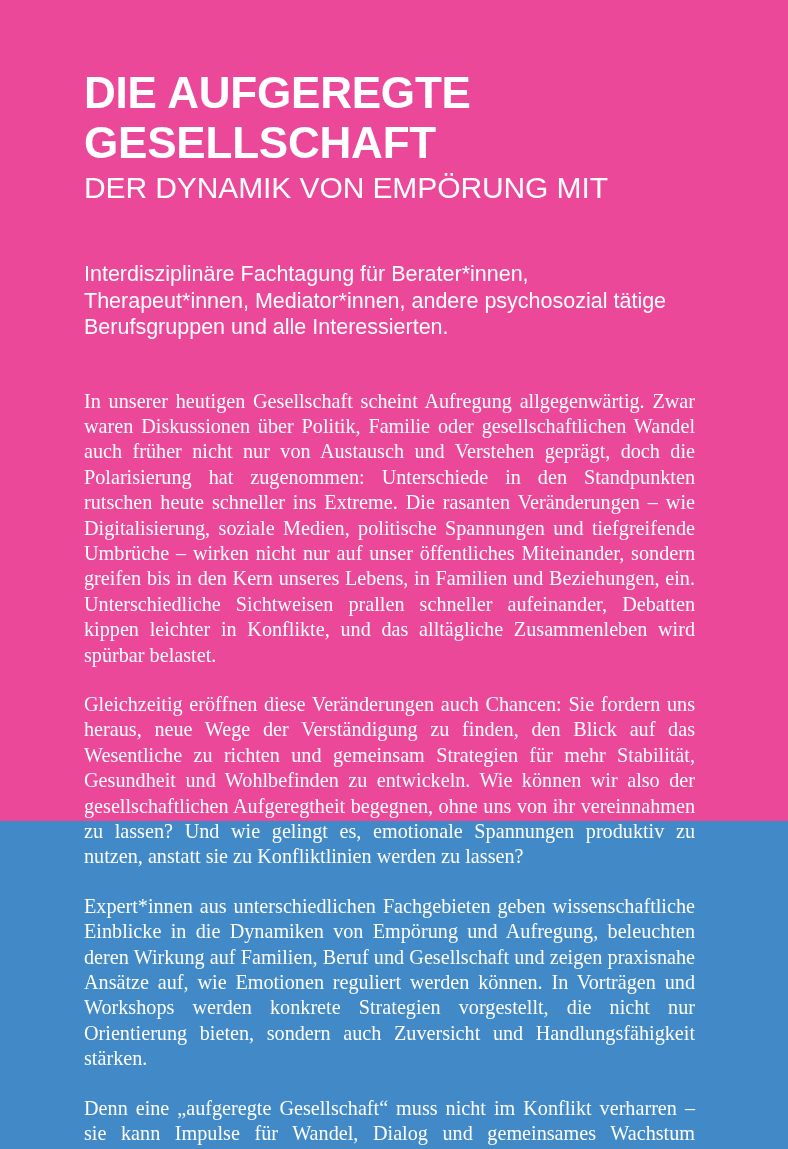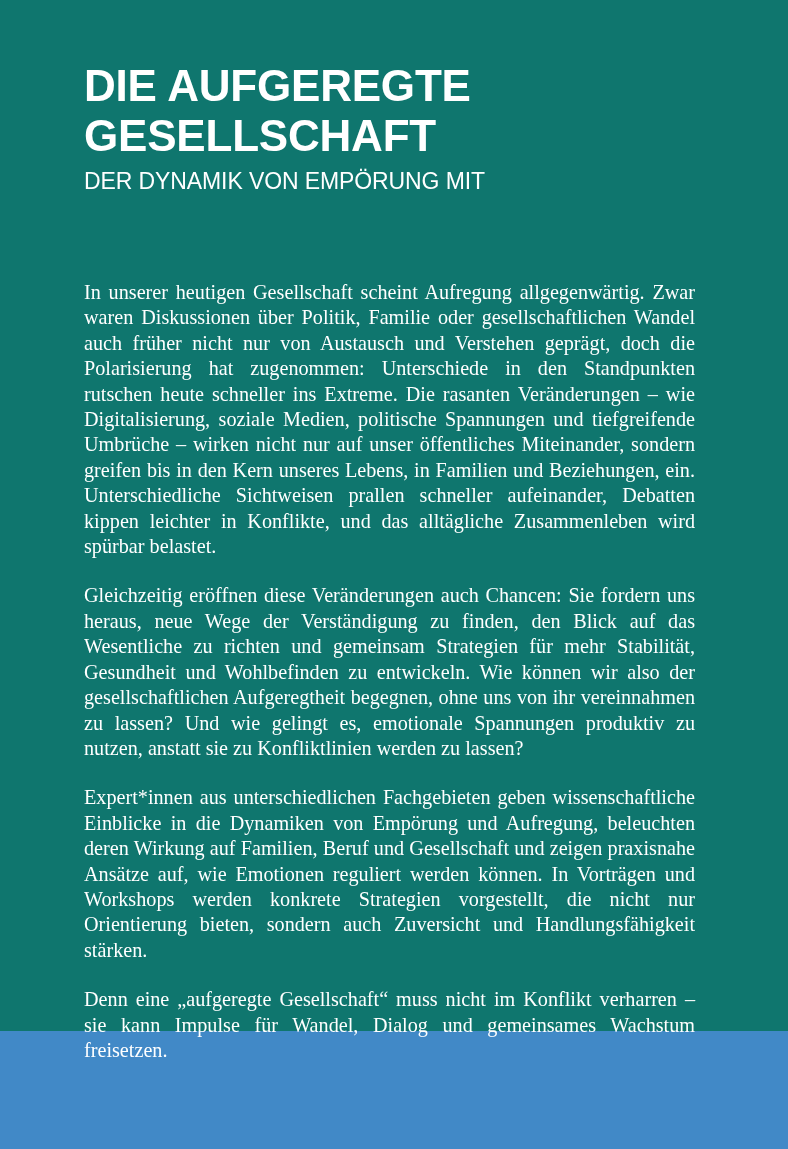--- a/index.html
+++ b/index.html
@@ -12,24 +12,24 @@
     height: 1149px;
     overflow: hidden;
     background: #4189c7;
     font-family: "Liberation Sans", sans-serif;
     -webkit-font-smoothing: antialiased;
   }
 
   .poster {
     position: relative;
     width: 788px;
-    height: 1031px;
-    background: #0f766e;
+    height: 821px;
+    background: #ec4899;
     box-sizing: border-box;
-    padding: 9px 78px 0 84px;
+    padding: 16px 78px 0 84px;
   }
 
   
   .title-block {
     padding-top: 52px;
   }
 
   .headline {
     margin: 0;
     font-family: "Liberation Sans", sans-serif;
@@ -39,21 +39,21 @@
     letter-spacing: -0.2px;
     color: #ffffff;
     text-transform: uppercase;
   }
 
   .subhead {
     margin: 0;
     padding-top: 3px;
     font-family: "Liberation Sans", sans-serif;
     font-weight: 400;
-    font-size: 23px;
+    font-size: 30px;
     line-height: 34px;
     letter-spacing: -0.1px;
     color: #ffffff;
     text-transform: uppercase;
   }
 
   
   .lead {
     margin: 0;
     padding-top: 22px;
@@ -88,20 +88,21 @@
   }
 </style>
 </head>
 <body>
 
 <div class="poster">
 
   <div class="title-block">
     <h1 class="headline"><span>DIE AUFGEREGTE</span><br><span>GESELLSCHAFT</span></h1>
     <h2 class="subhead"><span>DER DYNAMIK VON EMPÖRUNG MIT</span><br><br></h2>
+    <p class="lead">Interdisziplinäre Fachtagung für Berater*innen, Therapeut*innen, Mediator*innen, andere psychosozial tätige Berufsgruppen und alle Interessierten.</p>
   </div>
 
   <div class="body-copy">
     <p>In unserer heutigen Gesellschaft scheint Aufregung allgegenwärtig. Zwar waren Diskussionen über Politik, Familie oder gesellschaftlichen Wandel auch früher nicht nur von Austausch und Verstehen geprägt, doch die Polarisierung hat zugenommen: Unterschiede in den Standpunkten rutschen heute schneller ins Extreme. Die rasanten Veränderungen – wie Digitalisierung, soziale Medien, politische Spannungen und tiefgreifende Umbrüche – wirken nicht nur auf unser öffentliches Miteinander, sondern greifen bis in den Kern unseres Lebens, in Familien und Beziehungen, ein. Unterschiedliche Sichtweisen prallen schneller aufeinander, Debatten kippen leichter in Konflikte, und das alltägliche Zusammenleben wird spürbar belastet.</p>
     <p>Gleichzeitig eröffnen diese Veränderungen auch Chancen: Sie fordern uns heraus, neue Wege der Verständigung zu finden, den Blick auf das Wesentliche zu richten und gemeinsam Strategien für mehr Stabilität, Gesundheit und Wohlbefinden zu entwickeln. Wie können wir also der gesellschaftlichen Aufgeregtheit begegnen, ohne uns von ihr vereinnahmen zu lassen? Und wie gelingt es, emotionale Spannungen produktiv zu nutzen, anstatt sie zu Konfliktlinien werden zu lassen?</p>
     <p>Expert*innen aus unterschiedlichen Fachgebieten geben wissenschaftliche Einblicke in die Dynamiken von Empörung und Aufregung, beleuchten deren Wirkung auf Familien, Beruf und Gesellschaft und zeigen praxisnahe Ansätze auf, wie Emotionen reguliert werden können. In Vorträgen und Workshops werden konkrete Strategien vorgestellt, die nicht nur Orientierung bieten, sondern auch Zuversicht und Handlungsfähigkeit stärken.</p>
     <p>Denn eine „aufgeregte Gesellschaft“ muss nicht im Konflikt verharren – sie kann Impulse für Wandel, Dialog und gemeinsames Wachstum freisetzen.</p>
   </div>
 
 </div>

